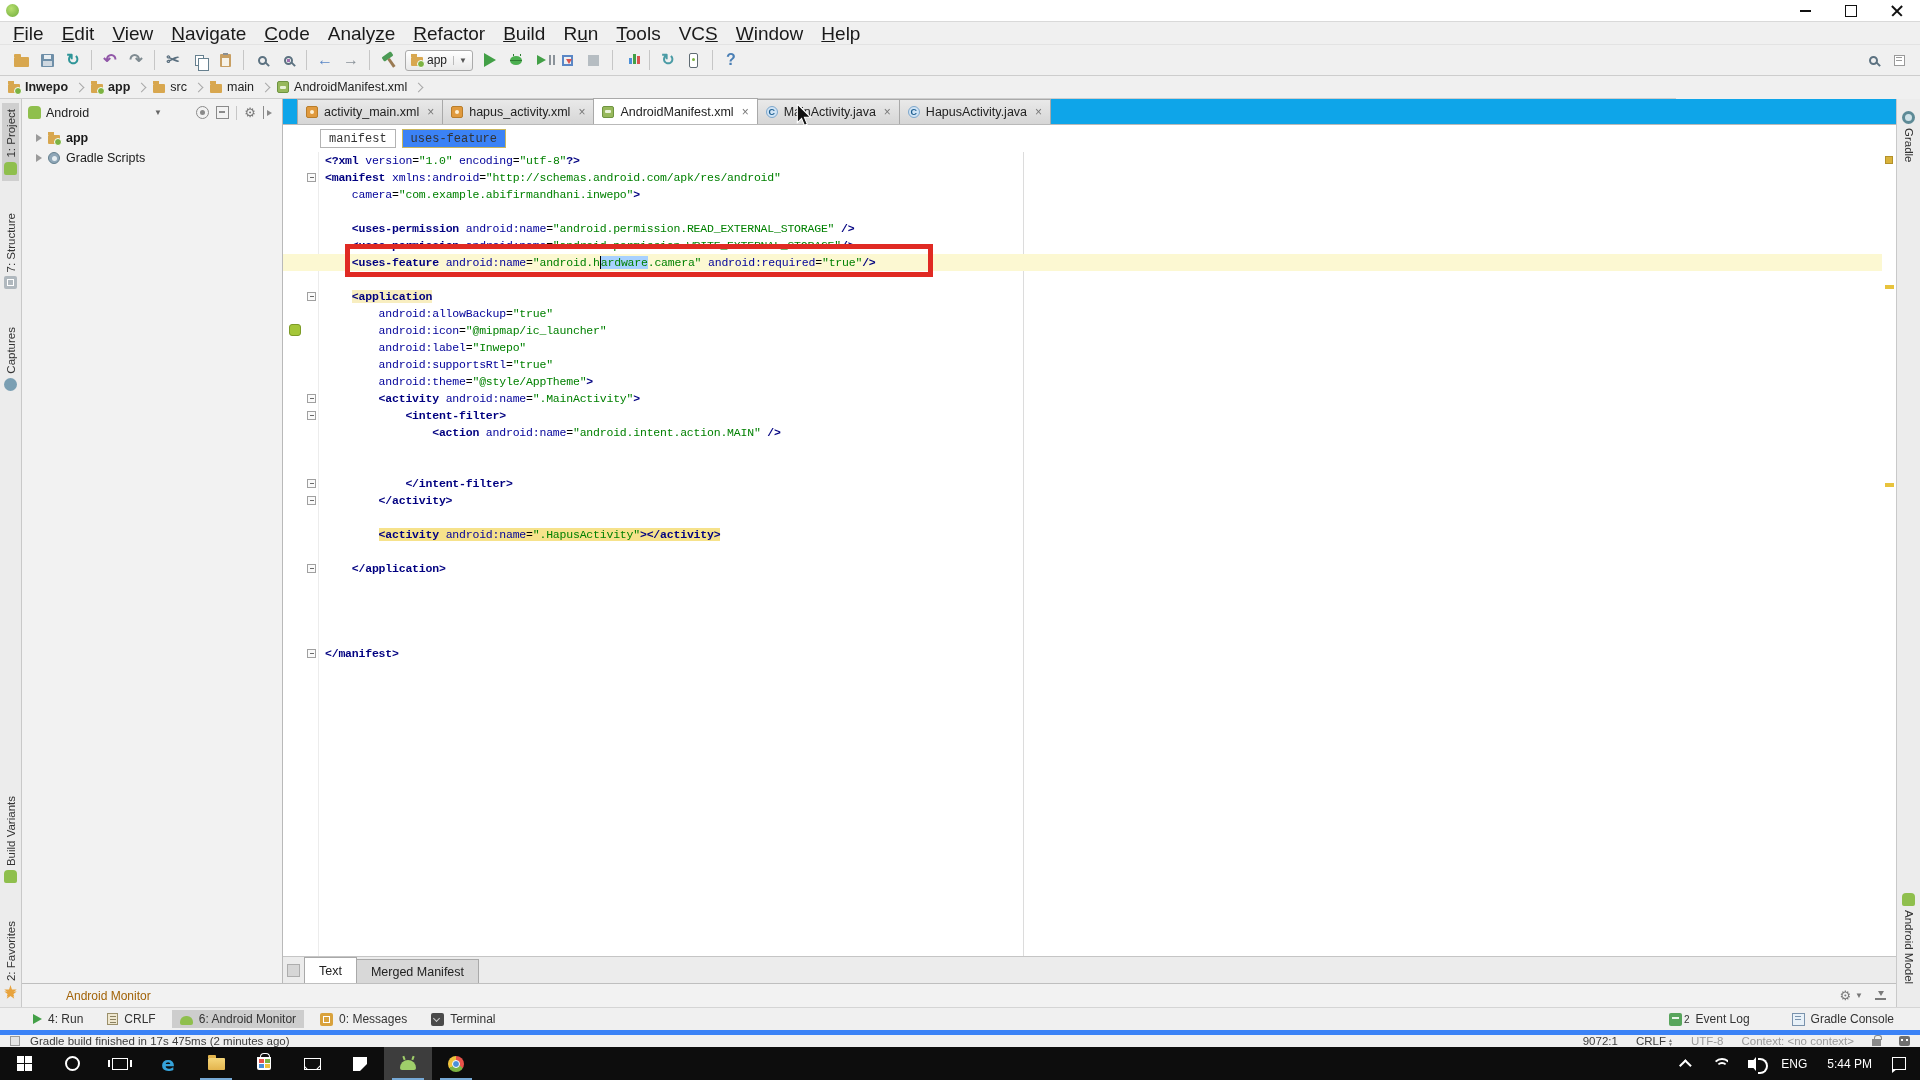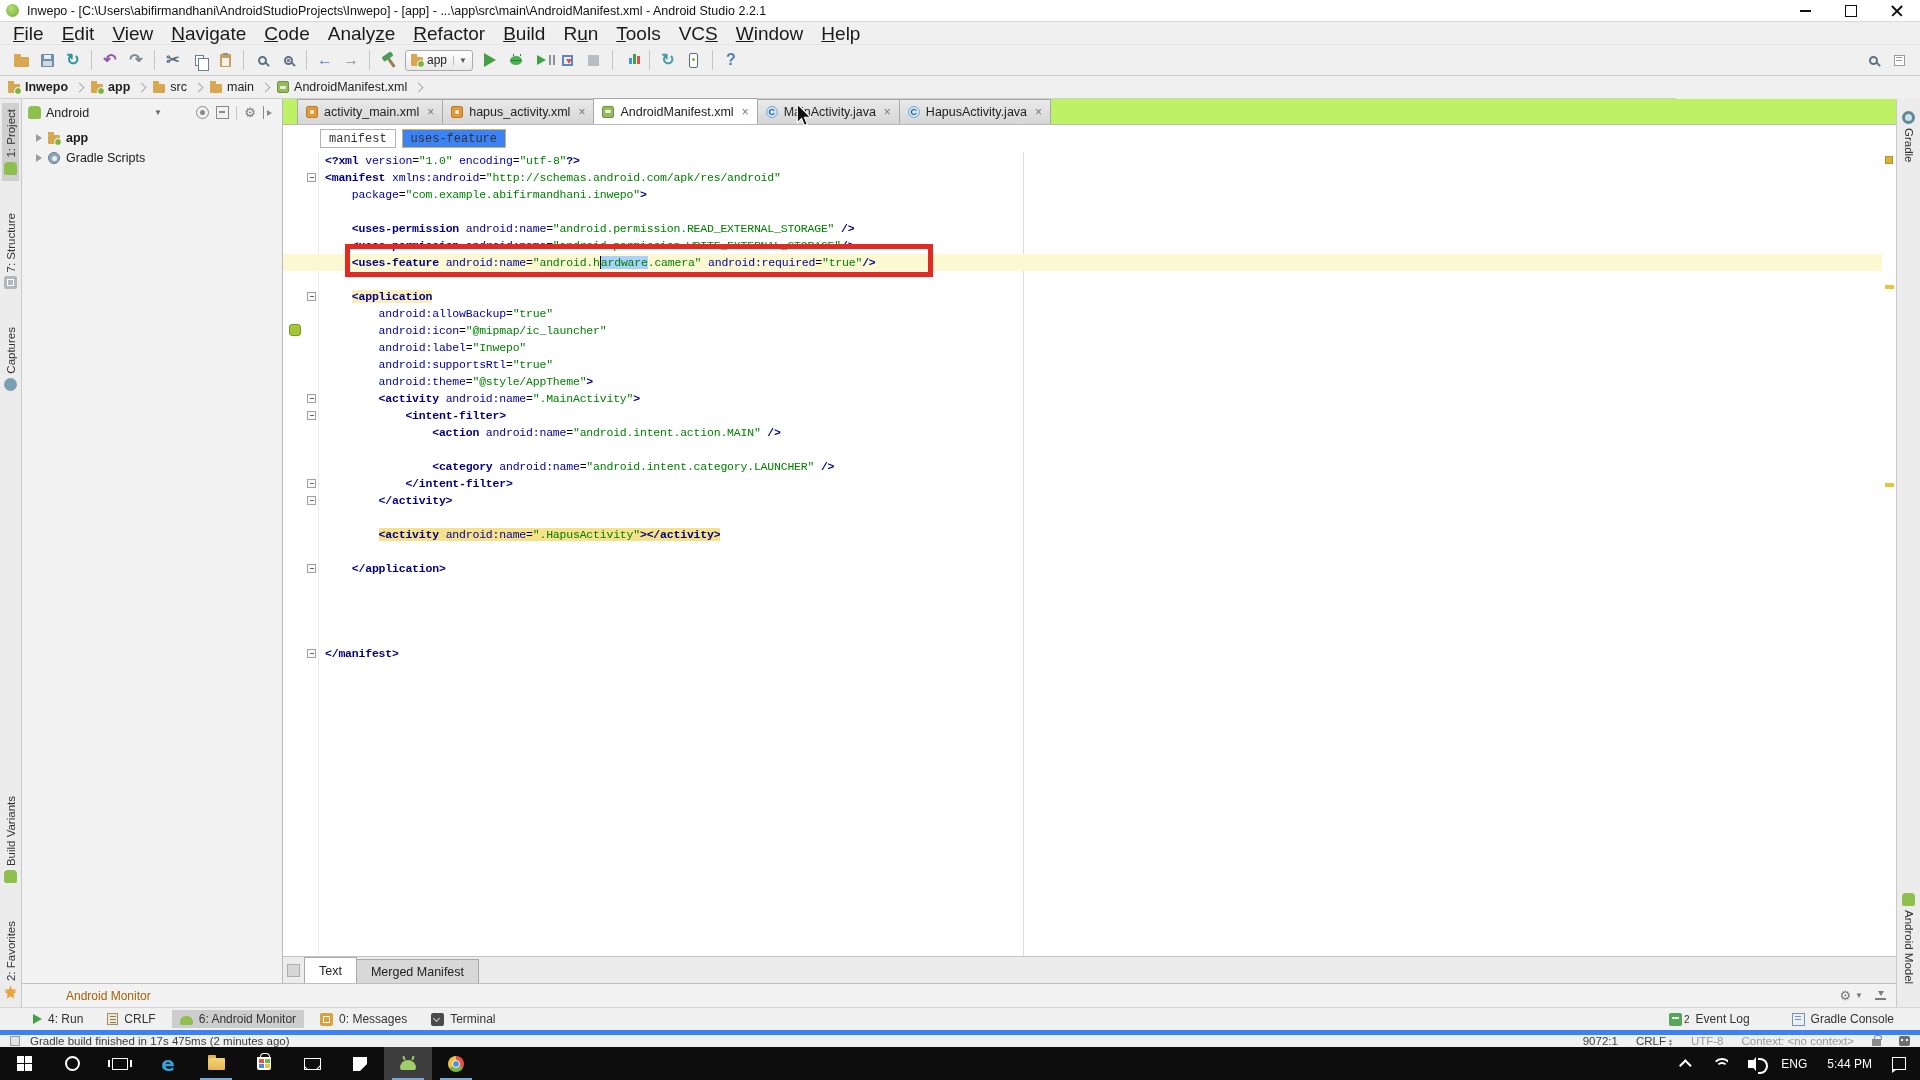--- a/index.html
+++ b/index.html
@@ -127,21 +127,21 @@
   .phi-gear { color:#7a7a7a; font-size:13px; width:auto; height:auto; line-height:1;}
   .phi-split { border-left:1.5px solid #8a8a8a;}
   .phi-split::after { content:""; position:absolute; left:3px; top:4px; width:0; height:0; border-left:5px solid #8a8a8a; border-top:3px solid transparent; border-bottom:3px solid transparent;}
   .tree { padding-top:2px;}
   .tree-row { height:20px; display:flex; align-items:center; padding-left:14px; gap:6px; font-size:12.5px; color:#1a1a1a;}
   .tree-row.bold { font-weight:bold;}
   .tw-chevron { width:0; height:0; border-left:6px solid #9b9b9b; border-top:4px solid transparent; border-bottom:4px solid transparent; flex:none;}
 
   
   .editor { position:absolute; top:99px; left:283px; width:1613px; height:884px; background:#fff;}
-  .tabbar { height:26px; background:#bef264; border-bottom:1px solid #b9b9b9; display:flex; align-items:flex-end; padding-left:14px;}
+  .tabbar { height:26px; background:#0ea5e9; border-bottom:1px solid #b9b9b9; display:flex; align-items:flex-end; padding-left:14px;}
   .tab { height:25px; display:flex; align-items:center; gap:6px; padding:0 8px; font-size:12.5px; color:#222; background:linear-gradient(#e9e9e9,#d6d6d6); border:1px solid #a9a9a9; border-bottom:none; margin-right:-1px;}
   .tab.active { background:#ffffff; height:26px; position:relative; z-index:2;}
   .tab-close { color:#777; font-size:12px; margin-left:2px;}
   .chipbar { height:27px; background:#fff; display:flex; align-items:center; gap:6px; padding-left:37px;}
   .chip { font-family:"Liberation Mono",monospace; font-size:12px; color:#333; border:1px solid #b3b3b3; background:#fff; padding:1.5px 8px;}
   .chip.hl { background:#3b82f6; border-color:#c9b65e;}
 
   .codewrap { position:absolute; top:53px; left:0; right:0; bottom:27px; background:#fff; overflow:hidden;}
   .gutter-col { position:absolute; left:0; top:0; bottom:0; width:36px; border-right:1px solid #ececec; background:#fff;}
   .margin-guide { position:absolute; left:740px; top:0; bottom:0; width:1px; background:#dcdcdc;}
@@ -256,21 +256,20 @@
   
   .cursor { position:absolute; left:795px; top:104px; z-index:50; }
 </style>
 </head>
 <body>
 
 <div class="screen">
 
   <div class="titlebar">
     <span class="as-logo"></span>
-    <span class="title-text">Inwepo - [C:\Users\abifirmandhani\AndroidStudioProjects\Inwepo] - [app] - ...\app\src\main\AndroidManifest.xml - Android Studio 2.2.1</span>
     <div class="win-controls">
       <span class="wc wc-min"></span>
       <span class="wc wc-max"></span>
       <span class="wc wc-close"></span>
     </div>
   </div>
 
   <div class="menubar" id="menubar">
       <span class="menu-item"><span class="mn">F</span>ile</span>
       <span class="menu-item"><span class="mn">E</span>dit</span>
@@ -493,37 +492,37 @@
     <div class="chipbar" id="chipbar">
         <span class="chip">manifest</span>
         <span class="chip hl">uses-feature</span>
       </div>
     <div class="codewrap" id="code">
       <div class="gutter-col"></div>
       <div class="margin-guide"></div>
 
     <div class="cl"><span class="gut"></span><span class="txt"><span class="st">&lt;?xml </span><span class="sa">version</span><span class="sp">=</span><span class="sv">"1.0"</span><span class="sp"> </span><span class="sa">encoding</span><span class="sp">=</span><span class="sv">"utf-8"</span><span class="st">?&gt;</span></span></div>
         <div class="cl"><span class="gut"><span class="fold"></span></span><span class="txt"><span class="st">&lt;manifest </span><span class="sa">xmlns:android</span><span class="sp">=</span><span class="sv">"http://schemas.android.com/apk/res/android"</span></span></div>
-        <div class="cl"><span class="gut"></span><span class="txt"><span class="sp ws">    </span><span class="sa">package</span><span class="sp">=</span><span class="sv">"com.example.abifirmandhani.inwepo"</span><span class="st">&gt;</span></span></div>
+        <div class="cl"><span class="gut"></span><span class="txt"><span class="sp ws">    </span><span class="sa">camera</span><span class="sp">=</span><span class="sv">"com.example.abifirmandhani.inwepo"</span><span class="st">&gt;</span></span></div>
         <div class="cl"><span class="gut"></span><span class="txt"></span></div>
         <div class="cl"><span class="gut"></span><span class="txt"><span class="sp ws">    </span><span class="st">&lt;uses-permission </span><span class="sa">android:name</span><span class="sp">=</span><span class="sv">"android.permission.READ_EXTERNAL_STORAGE"</span><span class="st"> /&gt;</span></span></div>
         <div class="cl"><span class="gut"></span><span class="txt"><span class="sp ws">    </span><span class="st">&lt;uses-permission </span><span class="sa">android:name</span><span class="sp">=</span><span class="sv">"android.permission.WRITE_EXTERNAL_STORAGE"</span><span class="st">/&gt;</span></span></div>
         <div class="cl cur"><span class="gut"></span><span class="txt"><span class="sp ws">    </span><span class="st">&lt;uses-feature </span><span class="sa">android:name</span><span class="sp">=</span><span class="sv">"android.h</span><span class="caret"></span><span class="sv sel">ardware</span><span class="sv">.camera"</span><span class="sp"> </span><span class="sa">android:required</span><span class="sp">=</span><span class="sv">"true"</span><span class="st">/&gt;</span></span></div>
         <div class="cl"><span class="gut"></span><span class="txt"></span></div>
         <div class="cl"><span class="gut"><span class="fold"></span></span><span class="txt"><span class="sp ws">    </span><span class="st th">&lt;application</span></span></div>
         <div class="cl"><span class="gut"></span><span class="txt"><span class="sp ws">        </span><span class="sa">android:allowBackup</span><span class="sp">=</span><span class="sv">"true"</span></span></div>
         <div class="cl"><span class="gut"><span class="gicon"></span></span><span class="txt"><span class="sp ws">        </span><span class="sa">android:icon</span><span class="sp">=</span><span class="sv">"@mipmap/ic_launcher"</span></span></div>
         <div class="cl"><span class="gut"></span><span class="txt"><span class="sp ws">        </span><span class="sa">android:label</span><span class="sp">=</span><span class="sv">"Inwepo"</span></span></div>
         <div class="cl"><span class="gut"></span><span class="txt"><span class="sp ws">        </span><span class="sa">android:supportsRtl</span><span class="sp">=</span><span class="sv">"true"</span></span></div>
         <div class="cl"><span class="gut"></span><span class="txt"><span class="sp ws">        </span><span class="sa">android:theme</span><span class="sp">=</span><span class="sv">"@style/AppTheme"</span><span class="st">&gt;</span></span></div>
         <div class="cl"><span class="gut"><span class="fold"></span></span><span class="txt"><span class="sp ws">        </span><span class="st">&lt;activity </span><span class="sa">android:name</span><span class="sp">=</span><span class="sv">".MainActivity"</span><span class="st">&gt;</span></span></div>
         <div class="cl"><span class="gut"><span class="fold"></span></span><span class="txt"><span class="sp ws">            </span><span class="st">&lt;intent-filter&gt;</span></span></div>
         <div class="cl"><span class="gut"></span><span class="txt"><span class="sp ws">                </span><span class="st">&lt;action </span><span class="sa">android:name</span><span class="sp">=</span><span class="sv">"android.intent.action.MAIN"</span><span class="st"> /&gt;</span></span></div>
         <div class="cl"><span class="gut"></span><span class="txt"></span></div>
-        <div class="cl"><span class="gut"></span><span class="txt"><span class="sp ws">                </span><span class="st">&lt;category </span><span class="sa">android:name</span><span class="sp">=</span><span class="sv">"android.intent.category.LAUNCHER"</span><span class="st"> /&gt;</span></span></div>
+        <div class="cl"><span class="gut"></span></div>
         <div class="cl"><span class="gut"><span class="fold"></span></span><span class="txt"><span class="sp ws">            </span><span class="st">&lt;/intent-filter&gt;</span></span></div>
         <div class="cl"><span class="gut"><span class="fold"></span></span><span class="txt"><span class="sp ws">        </span><span class="st">&lt;/activity&gt;</span></span></div>
         <div class="cl"><span class="gut"></span><span class="txt"></span></div>
         <div class="cl"><span class="gut"></span><span class="txt usage"><span class="sp ws">        </span><span class="st">&lt;activity </span><span class="sa">android:name</span><span class="sp">=</span><span class="sv">".HapusActivity"</span><span class="st">&gt;&lt;/activity&gt;</span></span></div>
         <div class="cl"><span class="gut"></span><span class="txt"></span></div>
         <div class="cl"><span class="gut"><span class="fold"></span></span><span class="txt"><span class="sp ws">    </span><span class="st">&lt;/application&gt;</span></span></div>
         <div class="cl"><span class="gut"></span><span class="txt"></span></div>
         <div class="cl"><span class="gut"></span><span class="txt"></span></div>
         <div class="cl"><span class="gut"></span><span class="txt"></span></div>
         <div class="cl"><span class="gut"></span><span class="txt"></span></div>

